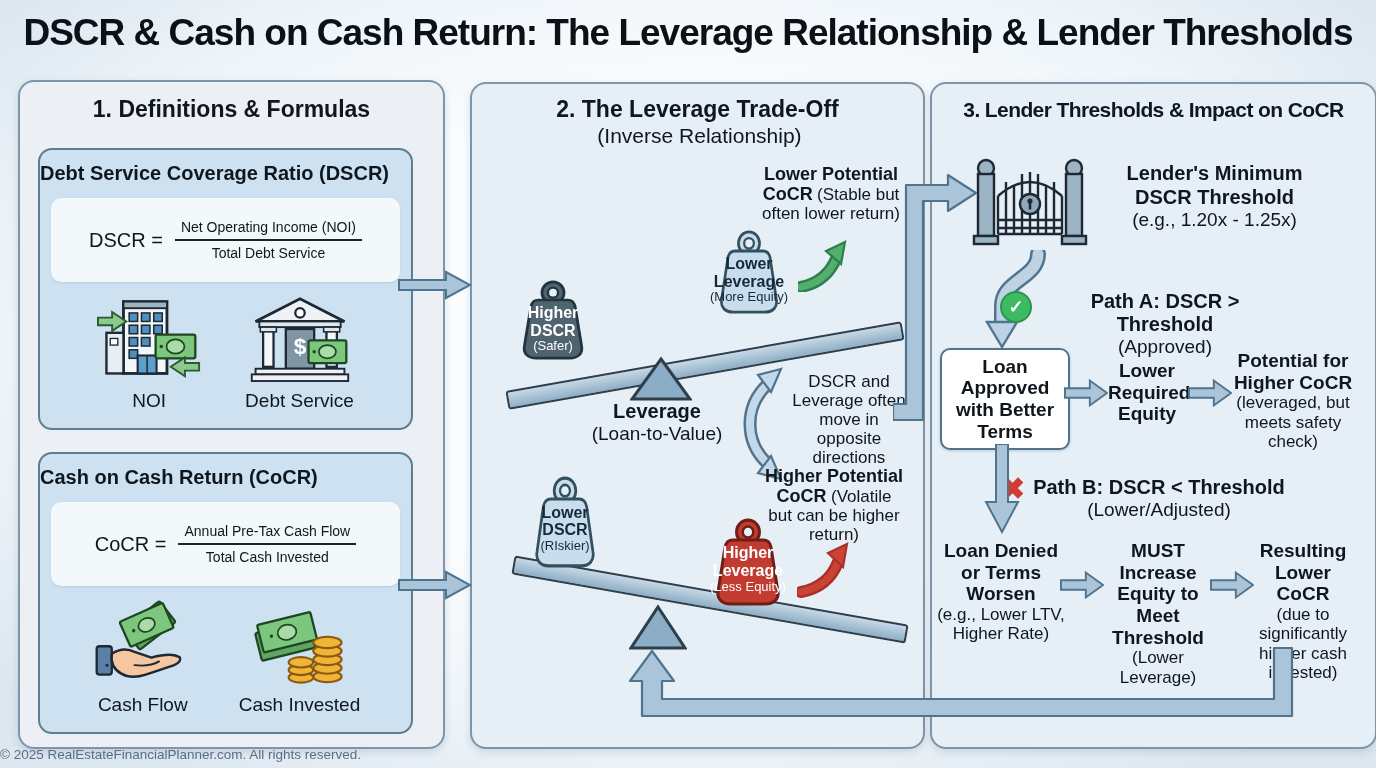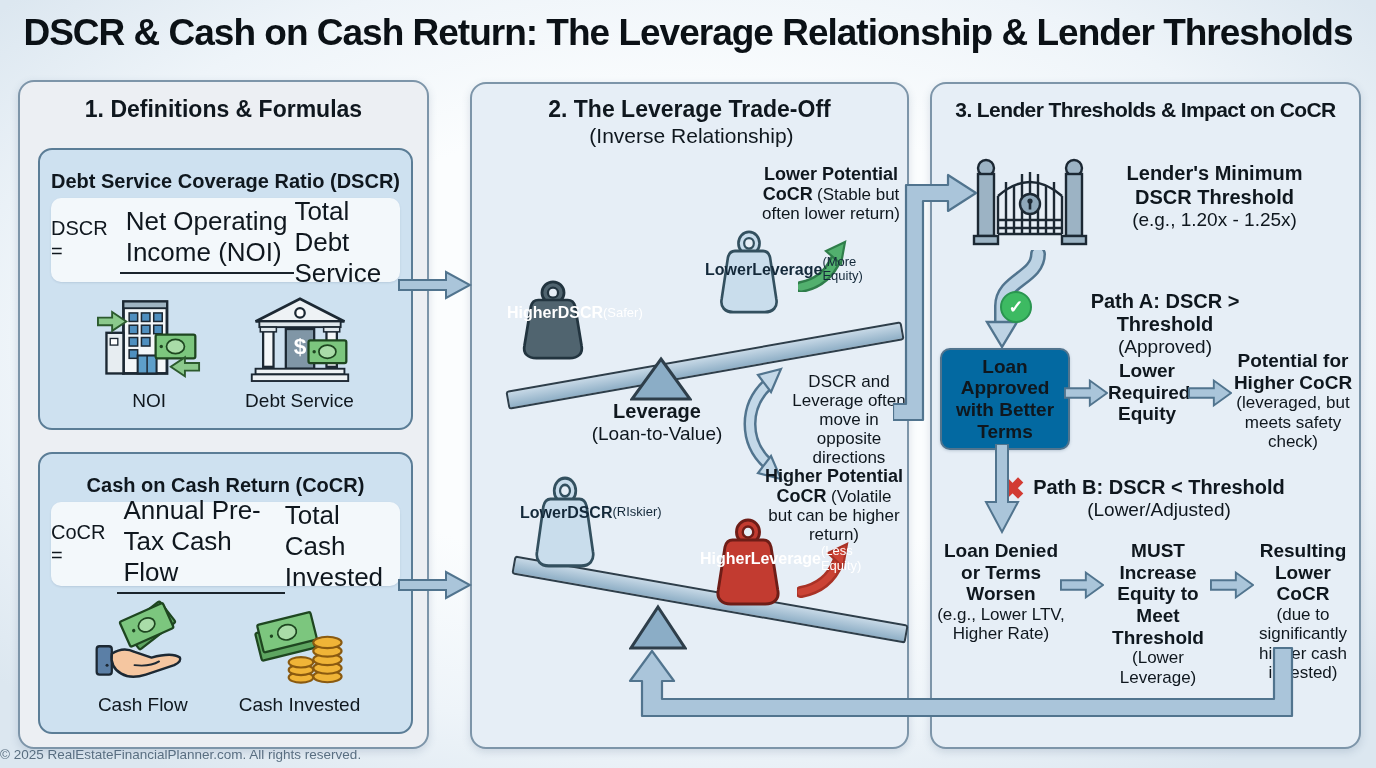--- a/index.html
+++ b/index.html
@@ -2,48 +2,48 @@
 <html><head>
 <meta charset="utf-8">
 <style>
   html,body{margin:0;padding:0;background:#dfe8f0;}
   .canvas{position:relative;width:1376px;height:768px;overflow:hidden;
     font-family:"Liberation Sans",sans-serif;color:#0f171e;
     background:radial-gradient(ellipse 900px 520px at 50% 45%, #fbfdfe 45%, #eef4f9 75%, #dce7f0 100%);}
   .title{position:absolute;left:0;right:0;top:12px;margin:0;text-align:center;
     font-size:37px;font-weight:800;letter-spacing:-1px;color:#0b1116;}
   .panel{position:absolute;border:2px solid #7d95a9;border-radius:16px;
-    box-shadow:0 3px 8px rgba(60,90,120,.18);z-index:1;}
+    box-shadow:0 3px 8px rgba(60,90,120,.18);z-index:1;padding-left:16px;}
   .panel-1{left:18px;top:80px;width:407px;height:665px;background:#eceff3;}
   .panel-2{left:470px;top:82px;width:435px;height:663px;background:#e6eef6;}
   .panel-3{left:930px;top:82px;width:427px;height:663px;background:#e6eef6;}
   .phead{position:absolute;left:0;right:0;margin:0;text-align:center;font-weight:bold;}
   .panel-1 .phead{top:14px;font-size:23px;}
   .panel-2 .phead{top:12px;font-size:23px;}
   .panel-2 .psub{position:absolute;left:4px;right:0;top:40px;margin:0;text-align:center;
     font-size:21px;font-weight:normal;}
   .panel-3 .phead{top:14px;font-size:21px;letter-spacing:-0.6px;}
   .card{position:absolute;left:18px;width:371px;height:278px;background:#cee1f0;
     border:2px solid #5b7d96;border-radius:14px;}
-  .card h3{position:absolute;top:12px;left:0;right:0;margin:8px;text-align:center;
+  .card h3{position:absolute;top:12px;left:0;right:0;margin:0;text-align:left;
     font-size:20px;font-weight:bold;}
   .formula-box{position:absolute;top:48px;left:11px;width:349px;height:84px;background:#f3f8fb;
     border-radius:10px;display:flex;align-items:center;justify-content:center;gap:12px;
     box-shadow:0 1px 2px rgba(60,90,120,.15);}
   .flhs{font-size:20px;}
-  .fraction{display:inline-flex;flex-direction:row;align-items:center;font-size:26px;}
+  .fraction{display:inline-flex;flex-direction:column;align-items:center;font-size:14px;}
   .fraction .num{padding:0 6px 4px;border-bottom:2px solid #1a242c;}
   .fraction .den{padding-top:4px;}
   .icon-row{position:absolute;top:142px;left:0;right:0;display:flex;justify-content:center;gap:44px;}
   .icon-row figure{margin:0;display:flex;flex-direction:column;align-items:center;gap:2px;}
   .icon-row figcaption{font-size:19px;}
   
   .weight{position:absolute;}
   .weight svg{position:absolute;left:0;top:0;width:100%;height:100%;}
-  .wtext{position:absolute;left:0;right:0;top:30%;display:flex;
+  .wtext{position:absolute;left:0;right:0;top:30%;display:flex;flex-direction:column;
     align-items:center;line-height:1.1;z-index:2;}
   .wtext b{font-size:16px;}
   .wtext span{font-size:13px;}
   .w-dark .wtext{color:#ffffff;}
   .w-red .wtext{color:#ffffff;}
   .w-light .wtext{color:#14293a;}
   .plank{position:absolute;background:linear-gradient(#c6d8e6,#8fafc6);
     border:2px solid #2e3e4a;border-radius:3px;}
   .fulcrum{position:absolute;}
   .fulcrum-label{position:absolute;text-align:center;line-height:1.15;}
@@ -61,21 +61,21 @@
   .path-texts{text-align:center;line-height:1.15;}
   .path-texts b{display:block;font-size:20px;}
   .path-texts span{display:block;font-size:19px;font-weight:normal;}
   .check-badge{flex:0 0 auto;width:28px;height:28px;border-radius:50%;background:#3dba62;
     border:2px solid #2a9550;color:#fff;display:flex;align-items:center;justify-content:center;
     font-size:18px;font-weight:bold;margin-top:1px;}
   .x-badge{flex:0 0 auto;color:#d23b33;font-size:30px;font-weight:900;line-height:26px;}
   .step{position:absolute;text-align:center;line-height:1.14;}
   .step b{font-size:19px;}
   .step .sub{font-size:17px;font-weight:normal;display:block;}
-  .step-box{background:#0369a1;border:2px solid #51748e;border-radius:10px;
+  .step-box{background:#ffffff;border:2px solid #51748e;border-radius:10px;
     display:flex;align-items:center;justify-content:center;padding:4px;
     box-shadow:0 1px 3px rgba(60,90,120,.25);}
   .footer{position:absolute;left:0;right:0;top:747px;margin:0;text-align:left;
     font-size:13.5px;color:#5b7082;}
 </style>
 </head>
 <body>
 
 <div class="canvas">
 

